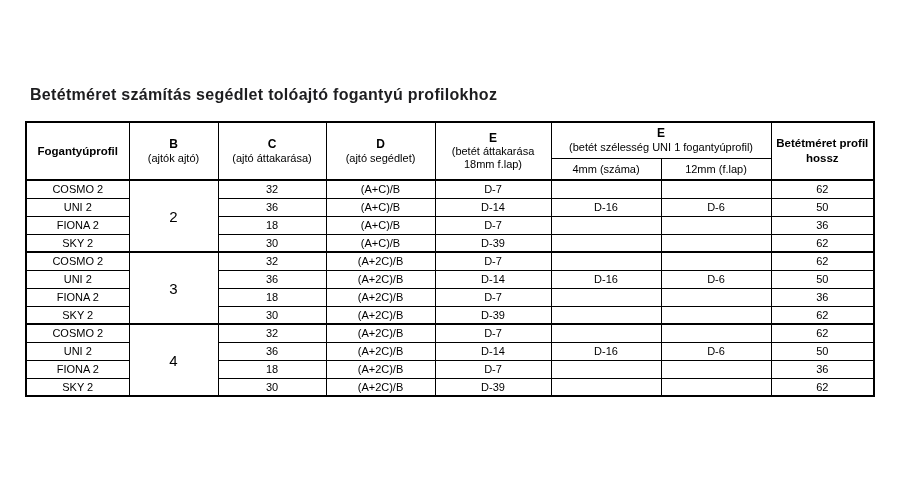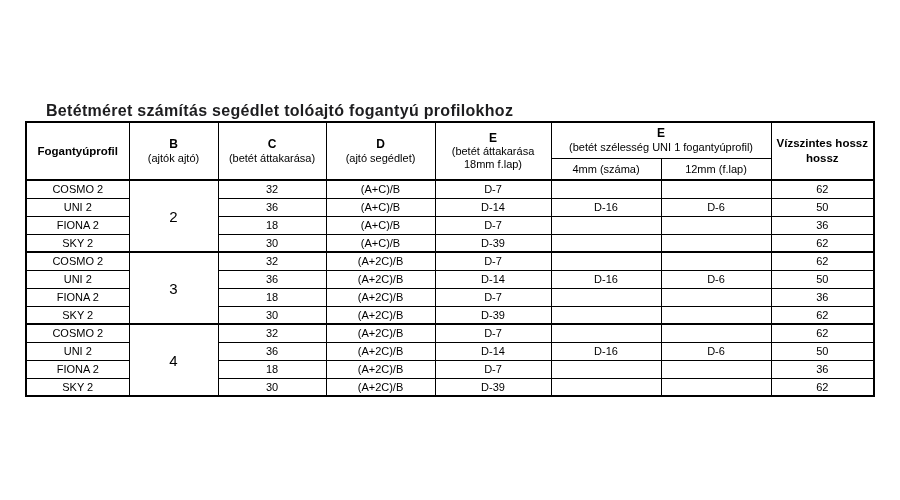--- a/index.html
+++ b/index.html
@@ -10,21 +10,21 @@
     height: 500px;
     overflow: hidden;
     font-family: "Liberation Sans", sans-serif;
     color: #000;
     position: relative;
   }
   .page-title {
     position: absolute;
     left: 30px;
     top: 86px;
-    margin: 16px;
+    margin: 0;
     font-size: 16px;
     font-weight: 700;
     letter-spacing: 0.3px;
     color: #1d1d1f;
   }
   table.data-table {
     position: absolute;
     left: 25px;
     top: 121px;
     width: 848px;
@@ -79,35 +79,35 @@
     </colgroup>
     <thead>
       <tr class="header-main">
         <th class="bold" rowspan="2">Fogantyúprofil</th>
         <th rowspan="2">
           <div class="hl">B</div>
           <div class="hs">(ajtók ajtó)</div>
         </th>
         <th rowspan="2">
           <div class="hl">C</div>
-          <div class="hs">(betét áttakarása)</div>
+          <div class="hs">(ajtó áttakarása)</div>
         </th>
         <th rowspan="2">
           <div class="hl">D</div>
           <div class="hs">(ajtó segédlet)</div>
         </th>
         <th rowspan="2">
           <div class="hl">E</div>
           <div class="hs">(betét áttakarása 18mm f.lap)</div>
         </th>
         <th colspan="2">
           <div class="hl">E</div>
           <div class="hs">(betét szélesség UNI 1 fogantyúprofil)</div>
         </th>
-        <th class="bold" rowspan="2">Vízszintes hossz hossz</th>
+        <th class="bold" rowspan="2">Betétméret profil hossz</th>
       </tr>
       <tr class="header-sub">
         <th>4mm (száma)</th>
         <th>12mm (f.lap)</th>
       </tr>
     </thead>
     <tbody>
         <tr class="group-start">
           <td>COSMO 2</td>
           <td rowspan="4" class="b-cell">2</td>

